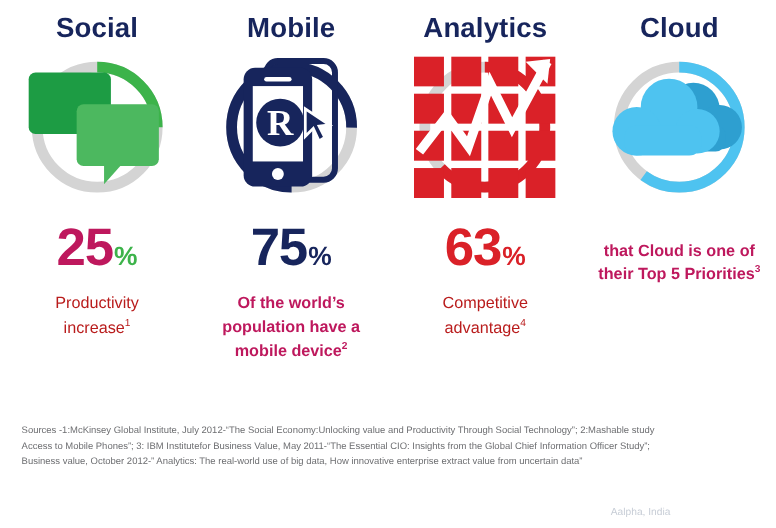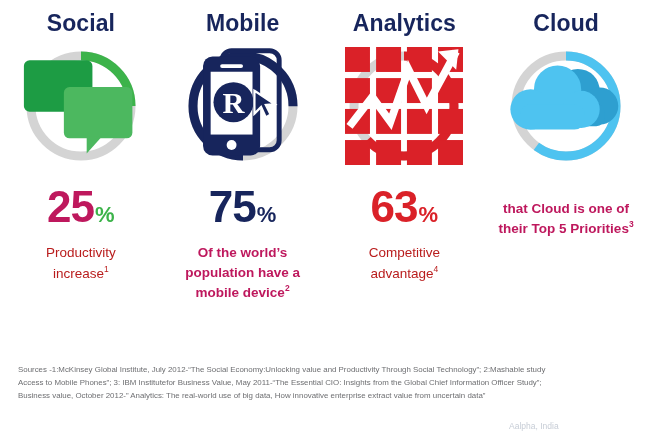--- a/index.html
+++ b/index.html
@@ -101,21 +101,21 @@
   }
   .caption sup {
     font-size: 8.5px;
     vertical-align: super;
   }
 
   
   .sources {
     position: absolute;
     left: 18px;
-    top: 364px;
+    top: 353px;
     width: 620px;
     font-size: 7.9px;
     line-height: 1.62;
     color: #6d6e71;
   }
   .sources div {
     white-space: nowrap;
   }
 
   

